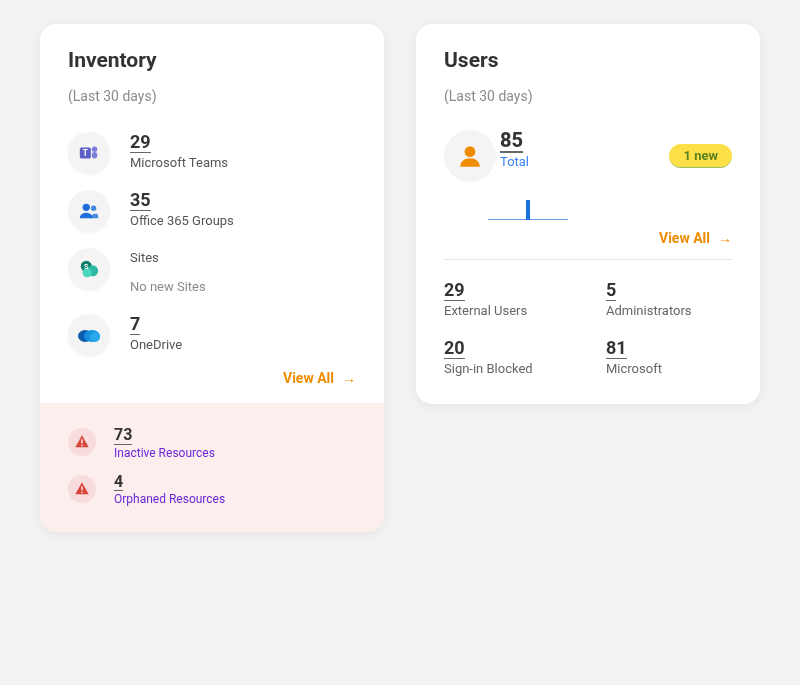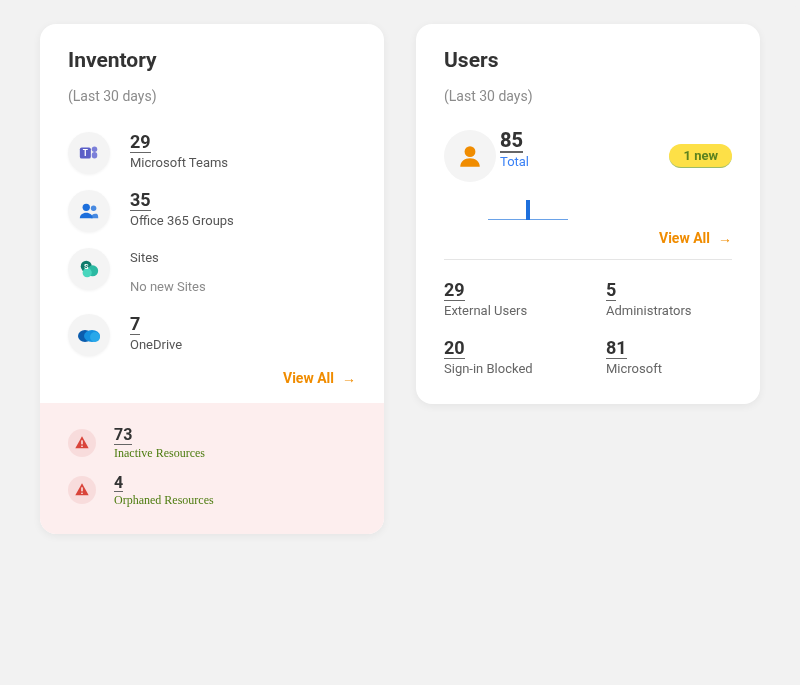--- a/index.html
+++ b/index.html
@@ -103,21 +103,21 @@
     background:#f8dcdc;
     display:flex; align-items:center; justify-content:center;
     flex-shrink:0;
   }
   .alert-body .num {
     font-size:16px; font-weight:700; color:#333;
     border-bottom:1.5px solid #666;
     display:inline-block; line-height:1.1;
   }
   .alert-body .lab {
-    font-size:12px; color:#4d7c0f; margin-top:1px;font-family:Liberation Serif, serif;
+    font-size:12px; color:#6d28d9; margin-top:1px;
   }
 
   
   .users-top {
     display:flex; align-items:flex-start; gap:4px;
     padding: 18px 28px 4px 28px;
   }
   .users-icon {
     width:52px; height:52px; border-radius:50%;
     background:#f4f4f4;

